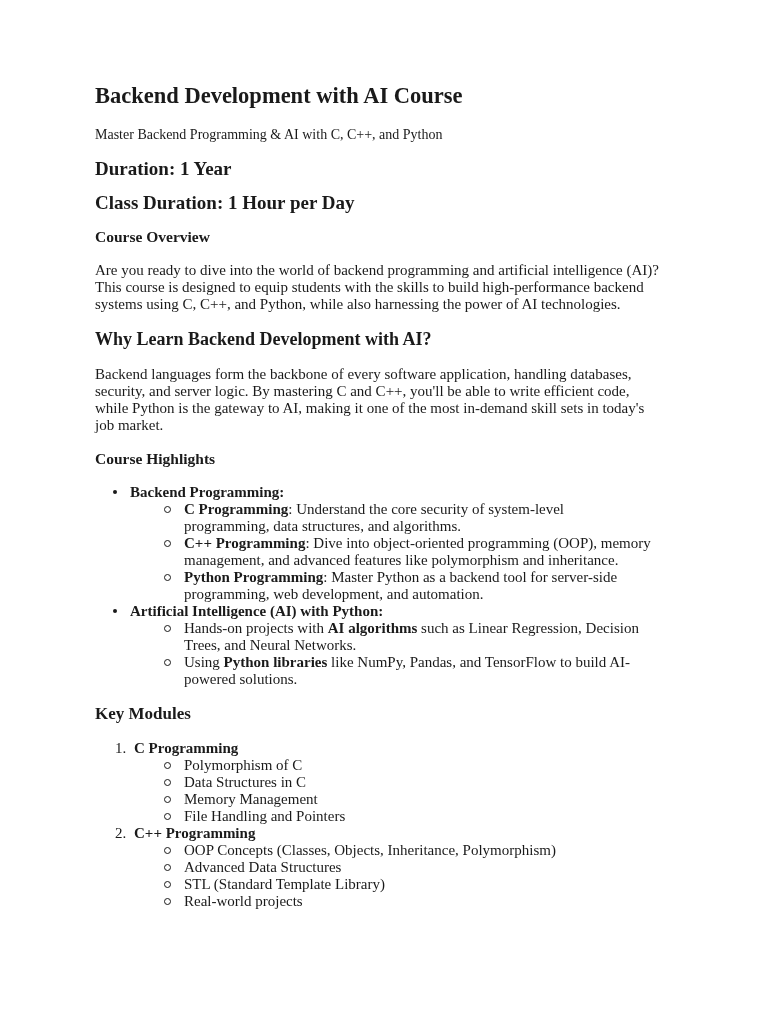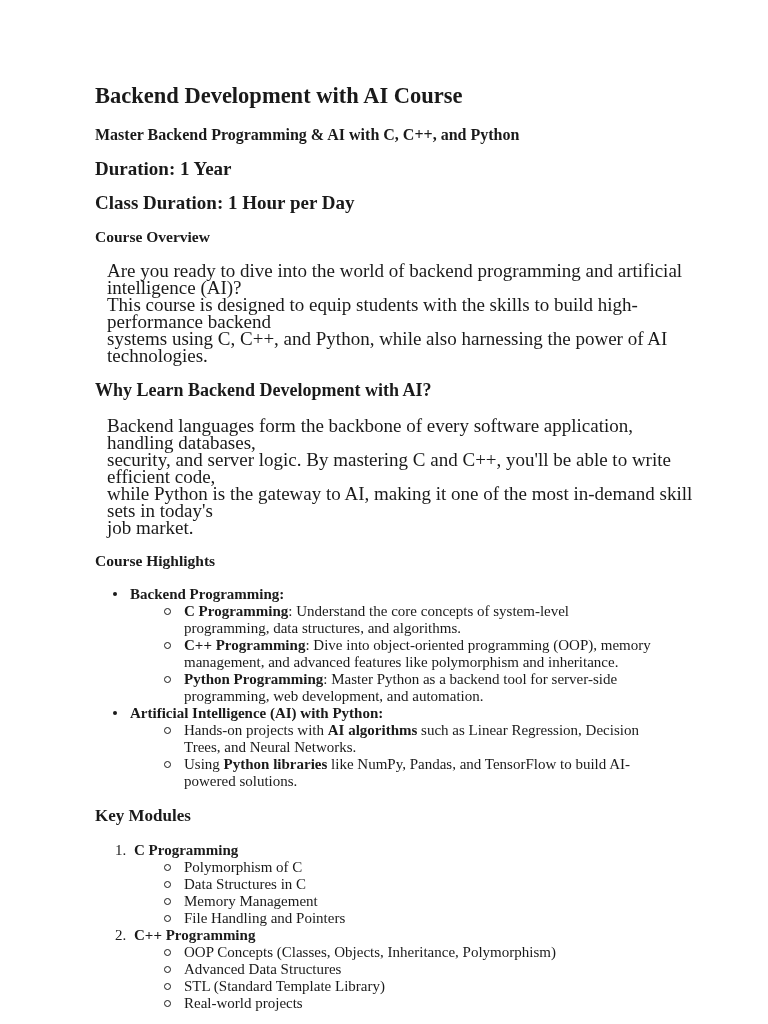--- a/index.html
+++ b/index.html
@@ -7,26 +7,26 @@
     position:relative;
     width:768px; height:1024px;
     background:#ffffff;
     color:#1a1a1a;
     font-family:"Liberation Serif","DejaVu Serif",serif;
     box-sizing:border-box;
     padding:83px 70px 0 95px;
     overflow:hidden;
   }
   h1.title { font-size:22.5px; line-height:26px; font-weight:700; margin:0 0 16px 0; }
-  p.subtitle { font-size:16px; line-height:19px; font-weight:700; margin:8px 0 16px 0; }
+  p.subtitle { font-size:14px; line-height:19px; font-weight:400; margin:8px 0 16px 0; }
   p.meta { font-size:19px; line-height:17px; font-weight:700; margin:0 0 17px 0; }
   .h2 { font-size:18px; line-height:21px; font-weight:700; margin:12px 0 16px 0; }
   .h2.modules { font-size:17px; line-height:20px; }
   .h3 { font-size:15.5px; line-height:18px; font-weight:700; margin:0 0 16px 0; }
-  p.body { font-size:19px; line-height:17px; margin:0 0 16px 12px; white-space:pre-wrap; }
+  p.body { font-size:15px; line-height:17px; margin:0 0 16px 0; white-space:pre-wrap; }
 
   ul.list, ol.list { list-style:none; margin:0 0 16px 0; padding:0 0 0 35px; font-size:15px; line-height:17px; }
   ol.list { padding-left:39px; }
   .li { position:relative; }
   .li-text { white-space:pre-wrap;margin-top:48px; }
   .run { font-weight:400; }
   .run.bold { font-weight:700; }
   .marker.dot { position:absolute; left:-17px; top:6px; width:4px; height:4px; background:#1a1a1a; border-radius:50%; }
   .marker.num { position:absolute; left:-19px; top:0; font-weight:400; }
   .marker.circle { position:absolute; left:-20px; top:5px; width:5px; height:5px; border:1px solid #1a1a1a; border-radius:50%; box-sizing:content-box; background:transparent; }
@@ -49,21 +49,21 @@
 
   <h2 class="h2">Why Learn Backend Development with AI?</h2>
   <p class="body">Backend languages form the backbone of every software application, handling databases,
 security, and server logic. By mastering C and C++, you'll be able to write efficient code,
 while Python is the gateway to AI, making it one of the most in-demand skill sets in today's
 job market.</p>
 
   <h3 class="h3">Course Highlights</h3>
   <ul class="list bullets">
       <li class="li level1"><span class="marker dot"></span><span class="li-text"><span class="run bold">Backend Programming:</span></span><ul class="sublist">
-          <li class="li level2"><span class="marker circle"></span><span class="li-text"><span class="run bold">C Programming</span><span class="run">: Understand the core concepts of system-level
+          <li class="li level2"><span class="marker circle"></span><span class="li-text"><span class="run bold">C Programming</span><span class="run">: Understand the core security of system-level
 programming, data structures, and algorithms.</span></span></li>
           <li class="li level2"><span class="marker circle"></span><span class="li-text"><span class="run bold">C++ Programming</span><span class="run">: Dive into object-oriented programming (OOP), memory
 management, and advanced features like polymorphism and inheritance.</span></span></li>
           <li class="li level2"><span class="marker circle"></span><span class="li-text"><span class="run bold">Python Programming</span><span class="run">: Master Python as a backend tool for server-side
 programming, web development, and automation.</span></span></li>
         </ul></li>
       <li class="li level1"><span class="marker dot"></span><span class="li-text"><span class="run bold">Artificial Intelligence (AI) with Python:</span></span><ul class="sublist">
           <li class="li level2"><span class="marker circle"></span><span class="li-text"><span class="run">Hands-on projects with </span><span class="run bold">AI algorithms</span><span class="run"> such as Linear Regression, Decision
 Trees, and Neural Networks.</span></span></li>
           <li class="li level2"><span class="marker circle"></span><span class="li-text"><span class="run">Using </span><span class="run bold">Python libraries</span><span class="run"> like NumPy, Pandas, and TensorFlow to build AI-

